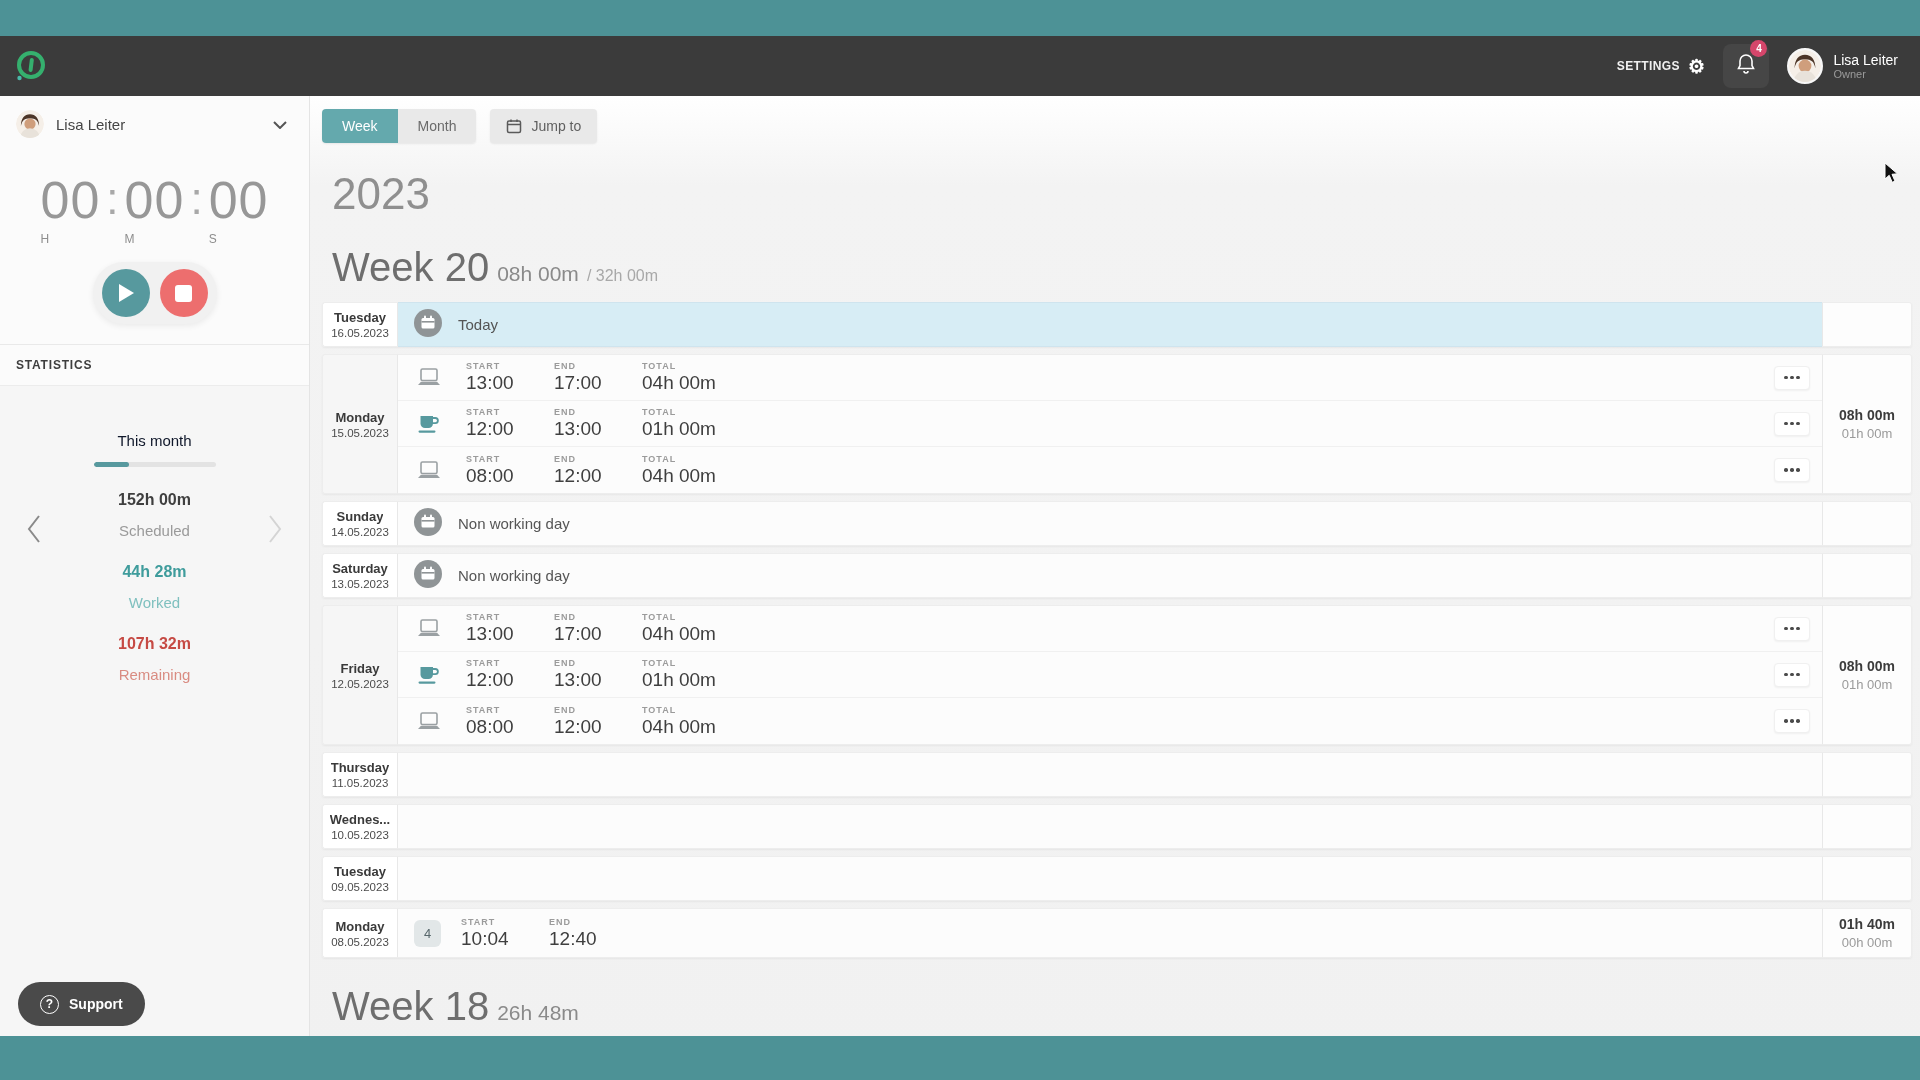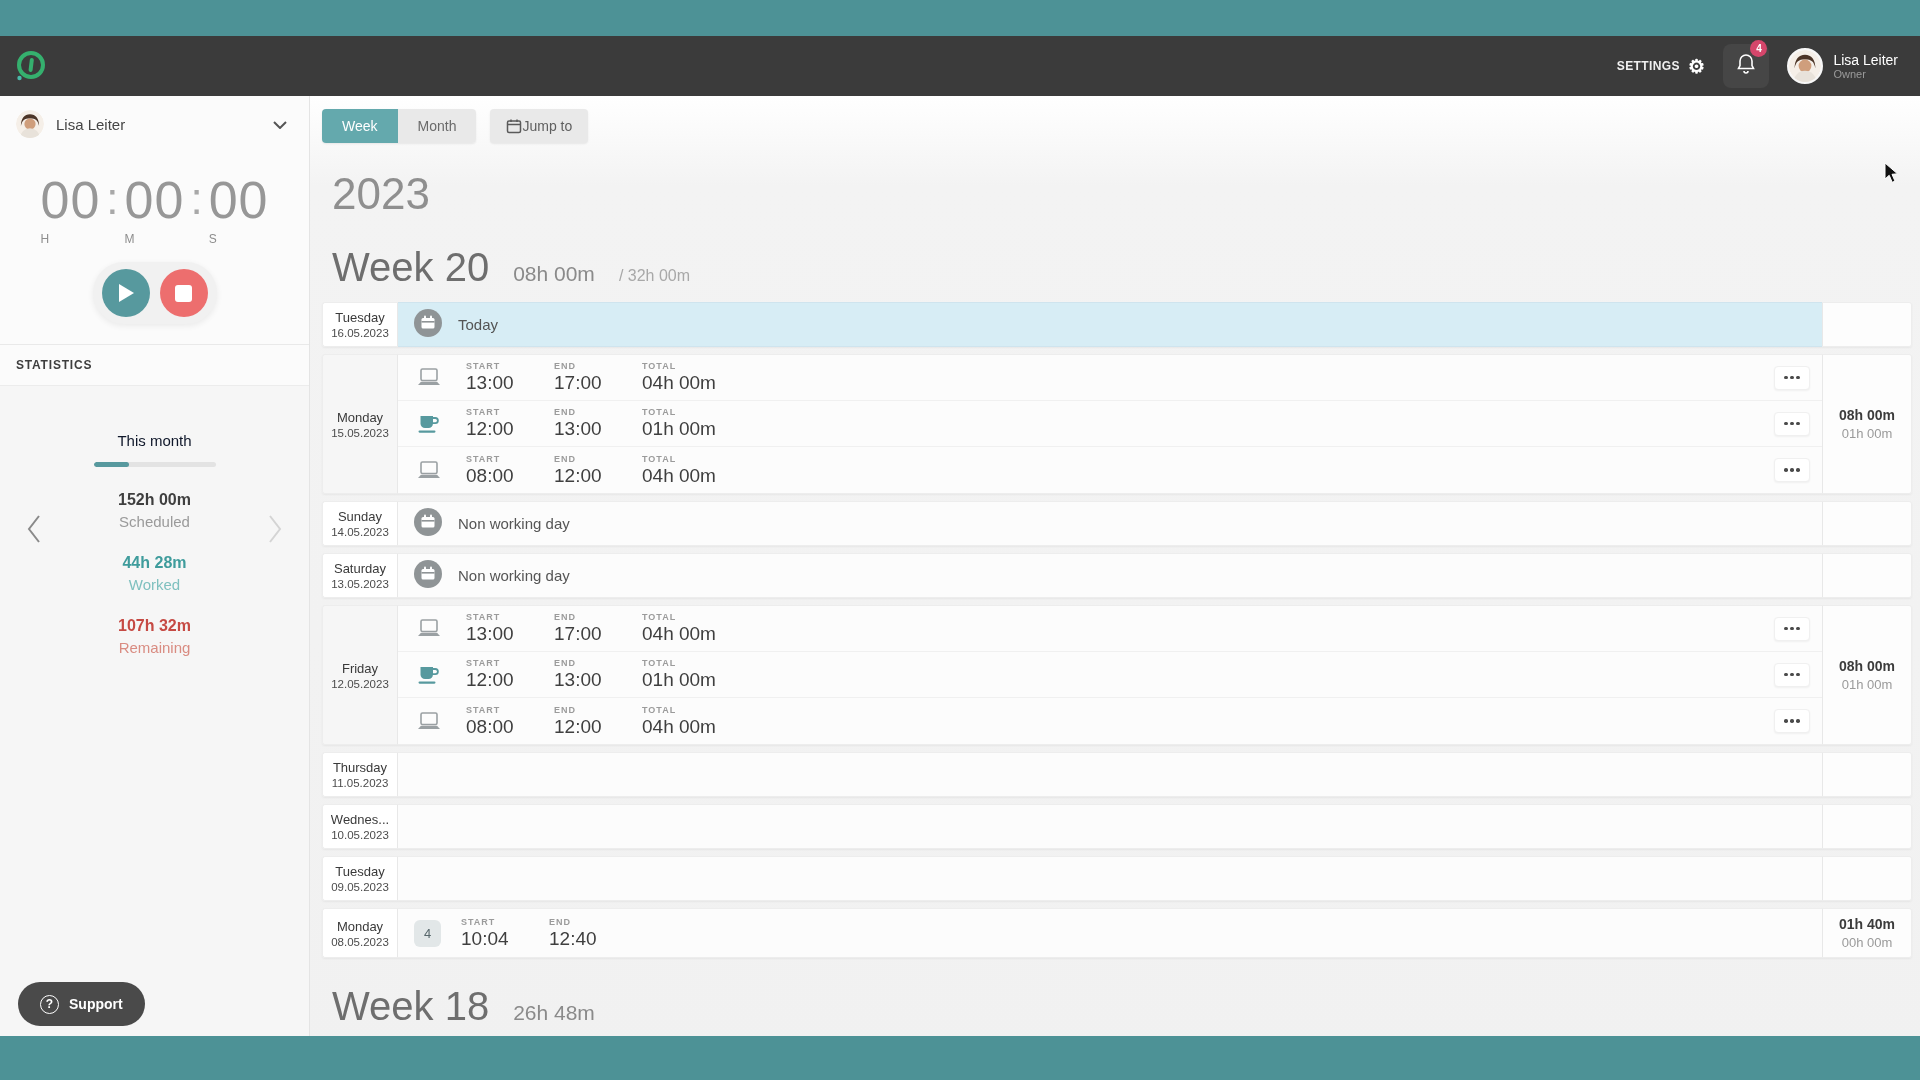--- a/index.html
+++ b/index.html
@@ -59,21 +59,21 @@
   .stats-title { font-size:12px; font-weight:bold; letter-spacing:.8px;
     color:#3e3e3e; padding:13px 16px; }
   .stats-panel { background:#f6f6f6; border-top:1px solid #ececec; flex:1;
     position:relative; display:flex; flex-direction:column; align-items:center;
     padding-top:46px; }
   .stats-period { font-size:15px; color:#0f172a; }
   .progress-track { width:122px; height:5px; background:#e3e3e3; border-radius:3px;
     margin-top:13px; overflow:hidden; }
   .progress-fill { height:100%; background:#57999e; border-radius:3px; }
   .stat-value { font-size:16px; font-weight:bold; margin-top:24px; }
-  .stat-label { font-size:15px; margin-top:4px; }
+  .stat-label { font-size:15px; margin-top:13px; }
   .v-sched { color:#3f3f3f; } .l-sched { color:#9a9a9a; }
   .v-worked { color:#3f9c9c; } .l-worked { color:#7fc0bf; }
   .v-remain { color:#c64a44; } .l-remain { color:#d98c82; }
   .stats-arrow { position:absolute; top:128px; background:none; border:none; cursor:pointer; }
   .arrow-left { left:26px; } .arrow-right { right:26px; }
   .support { position:absolute; left:18px; bottom:54px; background:#4a4a4a;
     color:#fff; border:none; border-radius:24px; height:44px; padding:0 22px;
     display:flex; align-items:center; gap:10px; font-size:14px; font-weight:bold;
     cursor:pointer; z-index:60; }
   .q-circle { width:19px; height:19px; border:1.7px solid #fff; border-radius:50%;
@@ -84,40 +84,40 @@
   .main { flex:1; position:relative; overflow:hidden;
     background:linear-gradient(#ffffff 0, #f3f3f3 90px, #f1f1f1 100%); }
   .toolbar { display:flex; align-items:center; padding:13px 16px 8px 12px; }
   .seg { display:flex; border-radius:4px; overflow:hidden;
     box-shadow:0 1px 2px rgba(0,0,0,.08); }
   .seg-btn { height:34px; padding:5px 20px; border:none; font-size:14px; cursor:pointer; }
   .seg-week { background:#64a9ad; color:#fff; }
   .seg-month { background:#e9e9e9; color:#6a6a6a; }
   .tool-btn { height:34px; border:none; border-radius:4px; background:#e9e9e9;
     color:#5f5f5f; font-size:14px; padding:0 16px; display:flex; align-items:center;
-    cursor:pointer; box-shadow:0 1px 2px rgba(0,0,0,.08); }
+    gap:9px; cursor:pointer; box-shadow:0 1px 2px rgba(0,0,0,.08); }
   .jump { margin-left:14px; }
   .toolbar-right { margin-left:auto; display:flex; gap:14px; }
   .new-entry { background:#57999e; color:#fff; font-weight:bold; }
   .plus { font-size:17px; font-weight:bold; }
 
   .sheet { padding:4px 8px 0 12px; }
   .year { font-size:44px; color:#8f8f8f; margin:14px 0 0 10px; }
-  .week-header { display:flex; align-items:baseline; gap:24px; margin:26px 0 12px 10px; }
+  .week-header { display:flex; align-items:baseline; gap:8px; margin:26px 0 12px 10px; }
   .week-title { font-size:40px; font-weight:300; color:#6e6e6e; }
   .week-worked { font-size:21px; color:#8a8a8a; }
   .week-sched { font-size:16px; color:#a8a8a8; }
 
   .day-row { display:flex; align-items:stretch; margin-bottom:7px;
     border-radius:3px; box-shadow:0 1px 2px rgba(0,0,0,.05); }
   .day-cell { width:76px; flex:0 0 auto; background:#fff; border:1px solid #ededed;
     border-right:1px solid #e8e8e8; border-radius:3px 0 0 3px; display:flex;
     flex-direction:column; align-items:center; justify-content:center; }
   .day-cell.grouped { background:#f6f6f6; }
-  .day-name { font-size:13px; font-weight:normal; color:#3a3a3a; max-width:70px;
+  .day-name { font-size:13px; font-weight:bold; color:#3a3a3a; max-width:70px;
     overflow:hidden; white-space:nowrap; }
   .day-date { font-size:11.5px; color:#4c4c4c; margin-top:2px; }
   .day-body { flex:1; background:#fcfcfc; border-top:1px solid #ededed;
     border-bottom:1px solid #ededed; min-height:45px; }
   .day-body.note-row { display:flex; align-items:center; padding-left:16px; }
   .day-body.highlight { background:#d7edf5; border-color:#cfe4ee; }
   .note-text { font-size:15px; color:#555; margin-left:16px; }
   .entry { height:46px; display:flex; align-items:center; padding:0 12px 0 16px;
     border-bottom:1px solid #f0f0f0; cursor:pointer; }
   .entry:last-child { border-bottom:none; }

